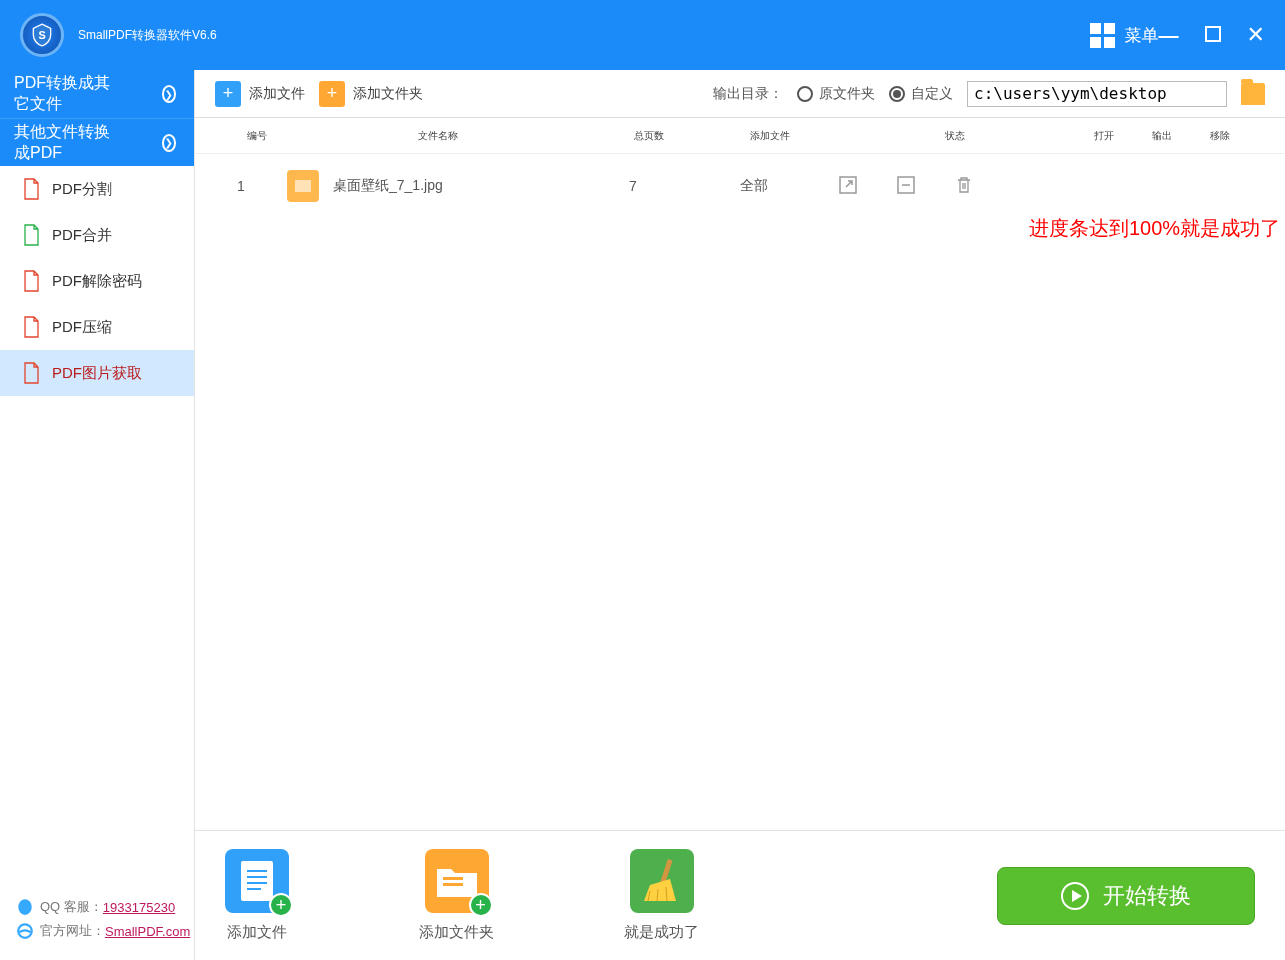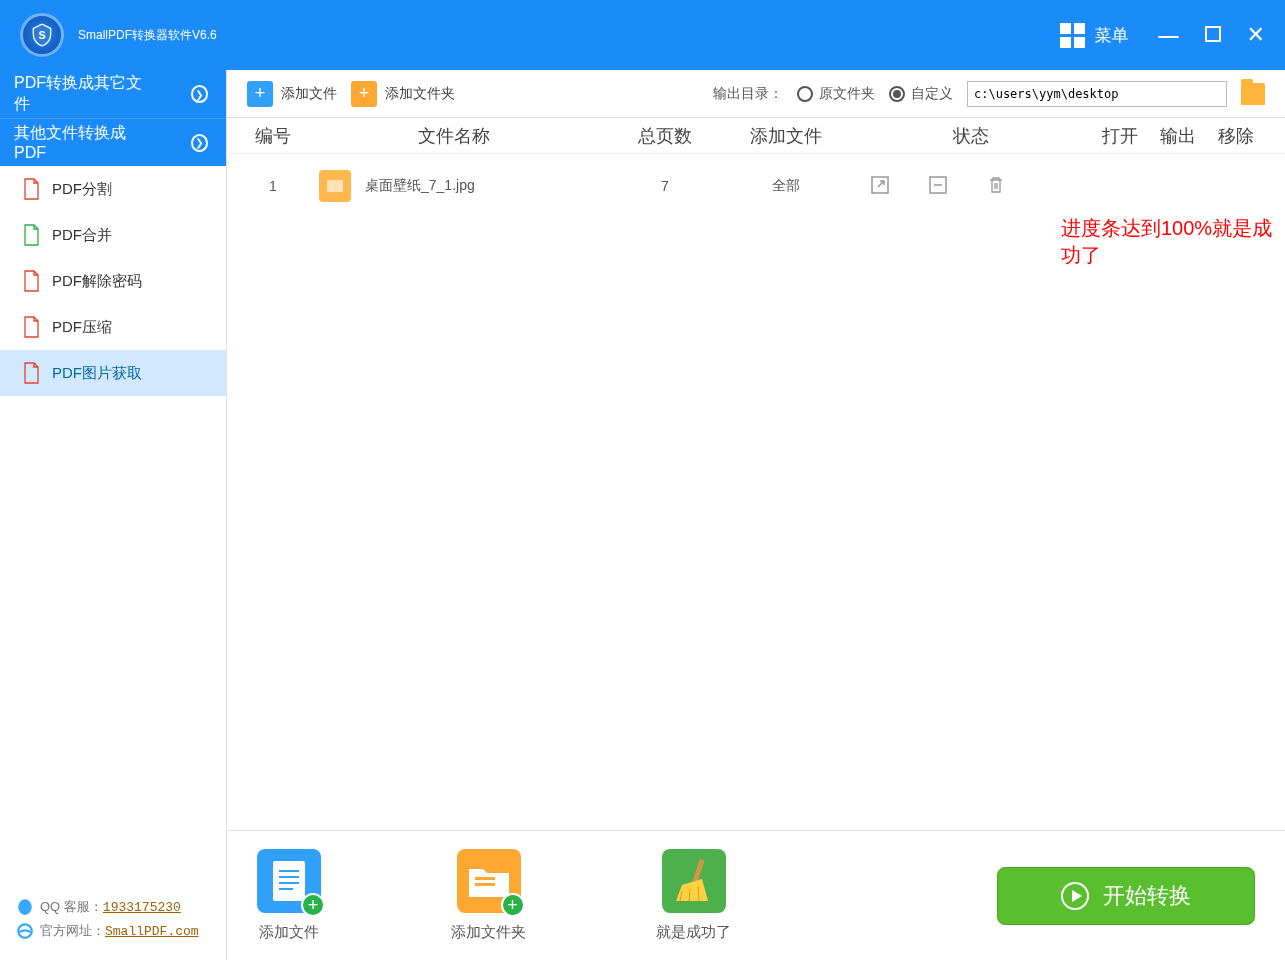--- a/index.html
+++ b/index.html
@@ -2,59 +2,59 @@
 <html><head>
 <meta charset="utf-8">
 <style>
 * { margin: 0; padding: 0; box-sizing: border-box; }
 body { font-family: "Microsoft YaHei", sans-serif; font-size: 14px; background: #fff; width: 1285px; height: 960px; overflow: hidden; }
 
 .titlebar { height: 70px; background: #1b8bf9; display: flex; align-items: center; padding: 0 20px; color: #fff; }
 .logo { width: 44px; height: 44px; border-radius: 50%; border: 3px solid #6cb4f6; display: flex; align-items: center; justify-content: center; background: radial-gradient(circle, #1b6dd8 40%, #0d4fa8 100%); margin-right: 14px; }
 .logo svg { width: 26px; height: 26px; }
 .title { font-size: 12px; font-weight: 400; flex: 1; }
-.menu-btn { display: flex; align-items: center; margin-right: 30px; cursor: pointer; justify-content: space-between; }
+.menu-btn { display: flex; align-items: center; cursor: pointer; justify-content: space-between; }
 .menu-btn .grid { display: grid; grid-template-columns: repeat(2,11px); grid-template-rows: repeat(2,11px); gap: 3px; margin-right: 10px; }
 .menu-btn .grid div { background: #fff; }
 .menu-btn span { font-size: 17px; }
 .win-controls { display: flex; gap: 26px; align-items: center; }
 .win-controls span { cursor: pointer; font-size: 20px; }
 
 .container { display: flex; height: calc(100% - 70px); }
 .sidebar { width: 245px; border-right: 1px solid #e2e2e2; display: flex; flex-direction: column; }
 .nav-primary { background: #1b8bf9; }
 .nav-primary .item { height: 48px; display: flex; align-items: center; justify-content: space-between; padding: 0 18px 0 14px; color: #fff; font-size: 16px; cursor: pointer; border-top: 1px solid #3b9ef9; gap: 40px; }
 .nav-primary .item:first-child { border-top: none; }
 .nav-primary .item.active { background: #60aef9; }
 .nav-primary .chev { border: 2px solid #fff; width: 18px; height: 18px; border-radius: 50%; display: flex; align-items: center; justify-content: center; font-size: 10px; }
 .sub-items { flex: 1; }
 .sub-item { height: 46px; display: flex; align-items: center; padding-left: 22px; cursor: pointer; color: #333; font-size: 15px; }
 .sub-item.selected { background: #d2e8ff; color: #1b8bf9; }
 .sub-item .ic { width: 18px; height: 22px; margin-right: 12px; }
 .sidebar-footer { padding: 0 0 14px 16px; font-size: 13px; color: #777; }
 .sidebar-footer .row { display: flex; align-items: center; margin-bottom: 6px; }
 .sidebar-footer .ic { width: 18px; height: 18px; margin-right: 6px; display: flex; align-items: center; justify-content: center; }
-.sidebar-footer a { color: #a16207; text-decoration: underline; font-family: Liberation Mono, monospace; }
+.sidebar-footer a { color: #be185d; text-decoration: underline; }
 
 .main { flex: 1; display: flex; flex-direction: column; position: relative; }
 .toolbar { height: 48px; border-bottom: 1px solid #ddd; display: flex; align-items: center; padding: 0 20px; gap: 14px; }
 .tbtn { display: flex; align-items: center; cursor: pointer; color: #444; }
 .tbtn .sq { width: 26px; height: 26px; border-radius: 3px; display: flex; align-items: center; justify-content: center; margin-right: 8px; color: #fff; font-size: 18px; }
 .sq.blue { background: #31a0f8; }
 .sq.orange { background: #ffa733; }
 .spacer { flex: 1; }
 .output-label { color: #555; }
 .radio { display: flex; align-items: center; cursor: pointer; color: #555; }
 .radio .dot { width: 16px; height: 16px; border: 2px solid #555; border-radius: 50%; margin-right: 6px; display: flex; align-items: center; justify-content: center; }
 .radio.checked .dot::after { content: ""; width: 8px; height: 8px; background: #555; border-radius: 50%; }
-.path-input { width: 260px; height: 26px; border: 1px solid #bbb; padding: 0 6px; font-family: monospace; font-size: 12px; }
+.path-input { width: 260px; height: 26px; border: 1px solid #bbb; padding: 0 6px; font-family: monospace; font-size: 16px; }
 .folder-btn { width: 24px; height: 22px; background: #ffb53c; border-radius: 2px 2px 0 0; position: relative; cursor: pointer; }
 .folder-btn::before { content:""; position:absolute; top:-4px; left:0; width:12px; height:4px; background:#ffb53c; border-radius:2px 2px 0 0;}
 
-.table-header { height: 36px; border-bottom: 1px solid #eee; display: flex; align-items: center; padding: 0 20px; color: #444; font-size: 18px; }
+.table-header { height: 36px; border-bottom: 1px solid #eee; display: flex; align-items: center; padding: 0 36px; color: #444; font-size: 10px; }
 .table-row { height: 64px; display: flex; align-items: center; padding: 0 20px; color: #555; }
 .col-num { width: 52px; text-align: center; }
 .col-name { width: 310px; display: flex; align-items: center; }
 .col-nameh { width: 310px; text-align: center; }
 .col-pages { width: 112px; text-align: center; }
 .col-pagesel { width: 130px; text-align: center; }
 .col-status { width: 240px; text-align: center; }
 .col-open { width: 58px; text-align: center; }
 .col-output { width: 58px; text-align: center; }
 .col-remove { width: 58px; text-align: center; }
@@ -145,21 +145,21 @@
       <div class="sub-item">
         <svg class="ic" viewBox="0 0 18 22" style="color:#e1452c">
             <path class="pdf-ic" d="M3 1 H12 L16 5 V21 H3 Z M12 1 V5 H16"></path>
           </svg>
         <span>PDF压缩</span>
       </div>
       <div class="sub-item selected">
         <svg class="ic" viewBox="0 0 18 22" style="color:#e1452c">
             <path class="pdf-ic" d="M3 1 H12 L16 5 V21 H3 Z M12 1 V5 H16"></path>
           </svg>
-        <span style="color:#0369a1">PDF图片获取</span>
+        <span style="color:#b91c1c">PDF图片获取</span>
       </div>
     </div>
     <div class="sidebar-footer">
       <div class="row">
         <span class="ic">
             <svg viewBox="0 0 16 16">
               <ellipse cx="8" cy="8" rx="6" ry="7" fill="#36a9ff"></ellipse>
             </svg>
           </span>
         <span>QQ 客服：</span>

